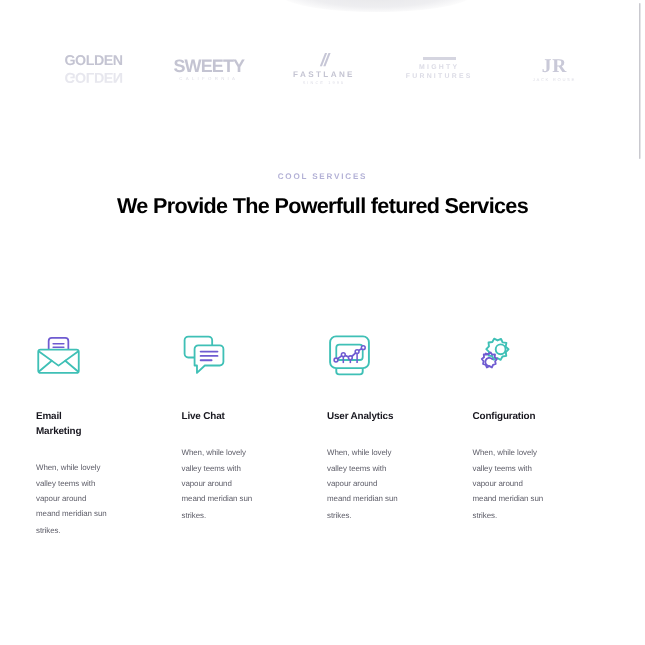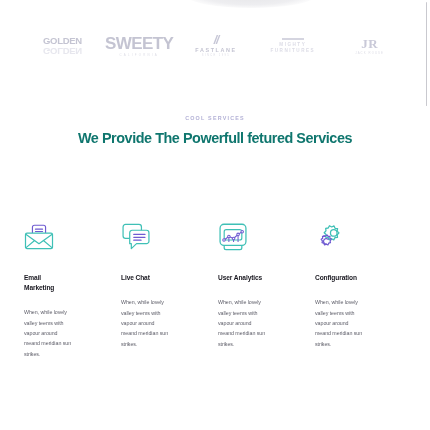--- a/index.html
+++ b/index.html
@@ -86,21 +86,21 @@
   .logo-golden .logo-main { font-size: 9.5px; letter-spacing: -.3px; }
   .logo-golden .logo-mirror {
     font-size: 9.5px;
     font-weight: 800;
     letter-spacing: -.3px;
     color: #e7e7ee;
     transform: scaleY(-1);
     line-height: 1;
     margin-top: 0px;
   }
-  .logo-sweety .logo-main { font-size: 17px; letter-spacing: -.6px; }
+  .logo-sweety .logo-main { font-size: 12px; letter-spacing: -.6px; }
   .logo-sweety .logo-sub { font-size: 2.9px; letter-spacing: 2.2px; }
 
   .logo-fastlane .fl-mark {
     font-size: 12px;
     font-weight: 700;
     font-style: italic;
     color: #c6c6d6;
     line-height: 1;
     letter-spacing: -1px;
   }
@@ -140,21 +140,21 @@
     font-size: 5.4px;
     letter-spacing: 1.2px;
     font-weight: 700;
     color: #b3b1d6;
     text-transform: uppercase;
     margin-bottom: 7px;
   }
   .headline {
     font-size: 14.4px;
     font-weight: 800;
-    color: #0f766e;
+    color: #000000;
     line-height: 1.42;
     letter-spacing: -.45px;
     padding: 0 70px;
   }
 
   
   .services {
     position: absolute;
     top: 222px;
     left: 0;

